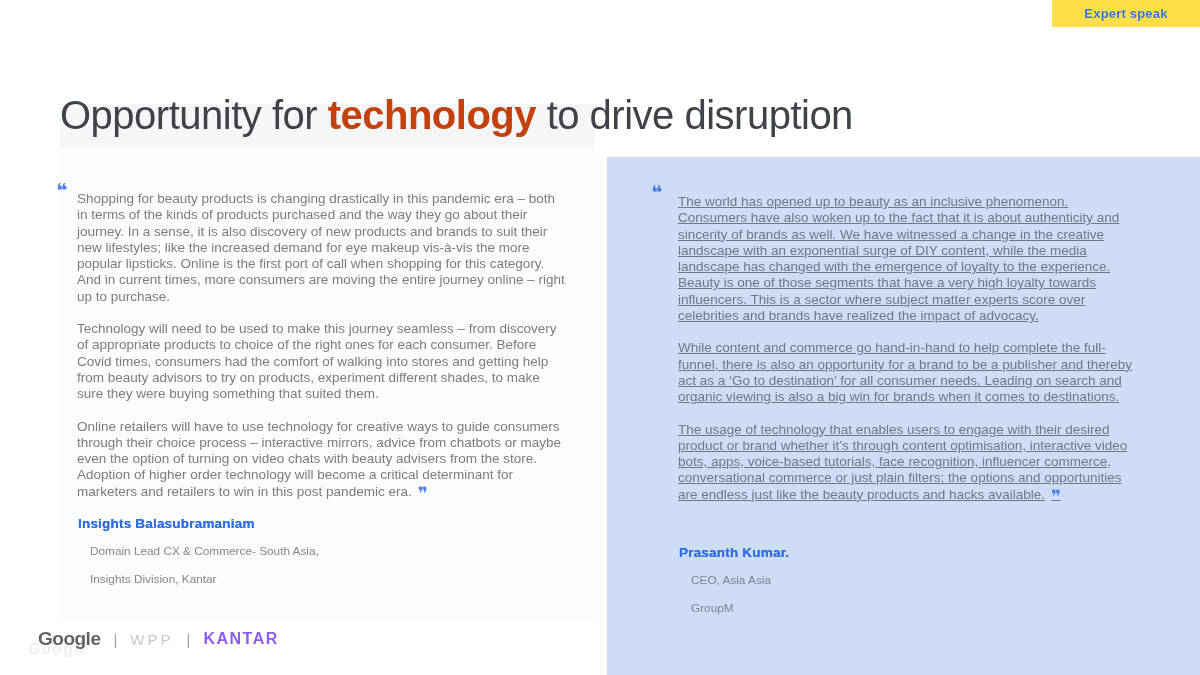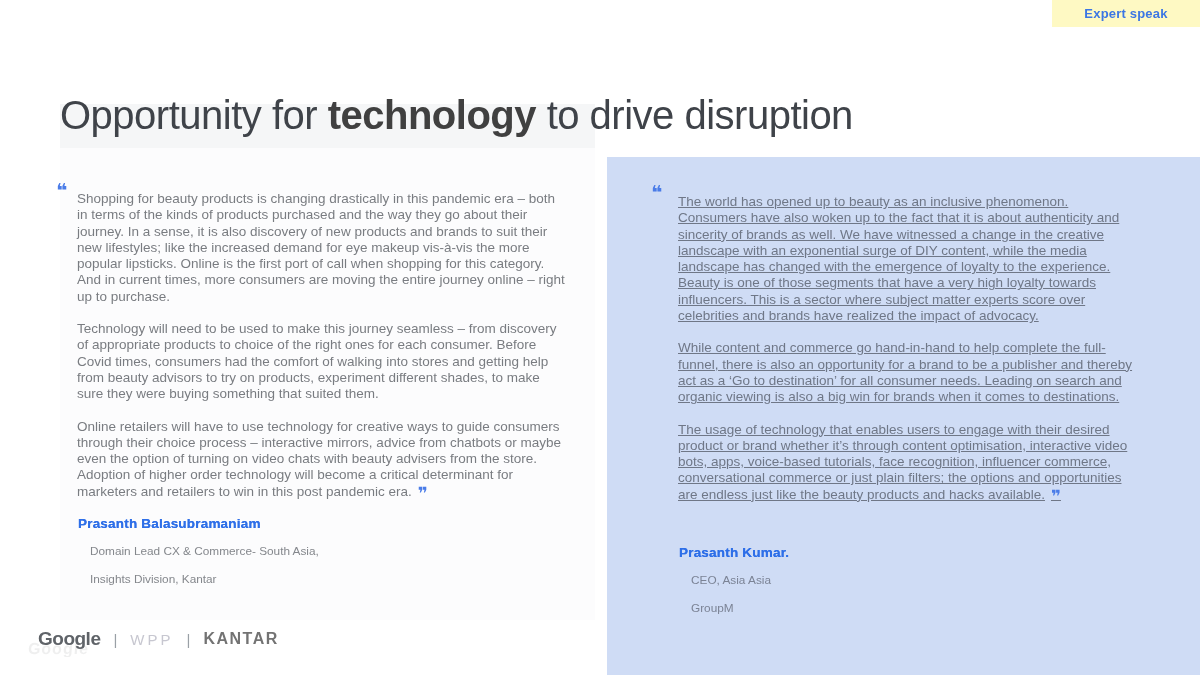--- a/index.html
+++ b/index.html
@@ -5,36 +5,36 @@
   html,body{margin:0;padding:0;}
   body{
     width:1200px;height:675px;position:relative;overflow:hidden;
     background:#ffffff;
     font-family:"Liberation Sans", sans-serif;
     -webkit-font-smoothing:antialiased;
   }
   
   .badge{
     position:absolute;top:0;right:0;width:148px;height:27px;
-    background:#fef9c3;color:#3b76e4;
+    background:#fde047;color:#3b76e4;
     font-size:13px;font-weight:bold;
     display:flex;align-items:center;justify-content:center;
     letter-spacing:.2px;
   }
   
   .title-underlay{
     position:absolute;left:60px;top:104px;width:535px;height:52px;
     background:#f5f6f7;
   }
   .title{
     position:absolute;left:60px;top:62px;width:1000px;
     font-size:40px;line-height:52px;color:#3f4349;font-weight:400;
     letter-spacing:-0.5px;
   }
-  .title .hl{color:#404040;font-weight:bold;}
+  .title .hl{color:#c2410c;font-weight:bold;}
   
   .left-card{
     position:absolute;left:60px;top:148px;width:535px;height:472px;
     background:#fcfcfd;
   }
   .quote-body{font-size:13.5px;line-height:16.3px;color:#797c81;}
   .quote-body p{margin:0 0 16px 0;}
   .quote-body p:last-child{margin-bottom:0;}
   .left-quote{position:absolute;left:77px;top:191px;width:492px;}
   .q-icon{
@@ -71,21 +71,21 @@
     display:flex;align-items:center;gap:13px;
   }
   .logo-google{
     font-size:19px;font-weight:bold;color:#5f6368;letter-spacing:-0.5px;
   }
   .logo-divider{font-size:15px;color:#9aa0a6;font-weight:400;}
   .logo-wpp{
     font-size:15px;font-weight:normal;color:#c7c7d0;letter-spacing:3px;
   }
   .logo-kantar{
-    font-size:16px;font-weight:bold;color:#737373;letter-spacing:1.5px;
+    font-size:16px;font-weight:bold;color:#8b5cf6;letter-spacing:1.5px;
   }
   .watermark{
     position:absolute;left:28px;top:640px;
     font-size:16px;font-weight:bold;color:#3c4043;opacity:0.08;
     letter-spacing:1px;transform:skewX(-4deg);
   }
 </style>
 </head>
 <body>
 
@@ -99,21 +99,21 @@
 <div class="left-card"></div>
 <span class="q-icon q-open-left">❝</span>
 
 <div class="left-quote quote-body">
   <p><span>Shopping for beauty products is changing drastically in this pandemic era – both in terms of the kinds of products purchased and the way they go about their journey. In a sense, it is also discovery of new products and brands to suit their new lifestyles; like the increased demand for eye makeup vis-à-vis the more popular lipsticks. Online is the first port of call when shopping for this category. And in current times, more consumers are moving the entire journey online – right up to purchase.</span></p>
   <p><span>Technology will need to be used to make this journey seamless – from discovery of appropriate products to choice of the right ones for each consumer. Before Covid times, consumers had the comfort of walking into stores and getting help from beauty advisors to try on products, experiment different shades, to make sure they were buying something that suited them.</span></p>
   <p><span>Online retailers will have to use technology for creative ways to guide consumers through their choice process –  interactive mirrors, advice from chatbots or maybe even the option of turning on video chats with beauty advisers from the store. Adoption of higher order technology will become a critical determinant for marketers and retailers to win in this post pandemic era.</span><span class="q-close-inline">❞</span></p>
 </div>
 
 <div class="left-author">
-  <p class="author-name">Prasanth Balasubramaniam</p>
+  <p class="author-name">Insights Balasubramaniam</p>
   <p class="author-role">Domain Lead CX &amp; Commerce- South Asia,</p>
   <p class="author-role">Insights Division, Kantar</p>
 </div>
 
 <div class="right-panel"></div>
 <span class="q-icon q-open-right">❝</span>
 
 <div class="right-quote quote-body">
   <p><span>The world has opened up to beauty as an inclusive phenomenon. Consumers have also woken up to the fact that it is about authenticity and sincerity of brands as well. We have witnessed a change in the creative landscape with an exponential surge of DIY content, while the media landscape has changed with the emergence of loyalty to the experience. Beauty is one of those segments that have a very high loyalty towards influencers. This is a sector where subject matter experts score over celebrities and brands have realized the impact of advocacy.</span></p>
   <p><span>While content and commerce go hand-in-hand to help complete the full-funnel, there is also an opportunity for a brand to be a publisher and thereby act as a ‘Go to destination’ for all consumer needs.  Leading on search and organic viewing is also a big win for brands when it comes to destinations.</span></p>

